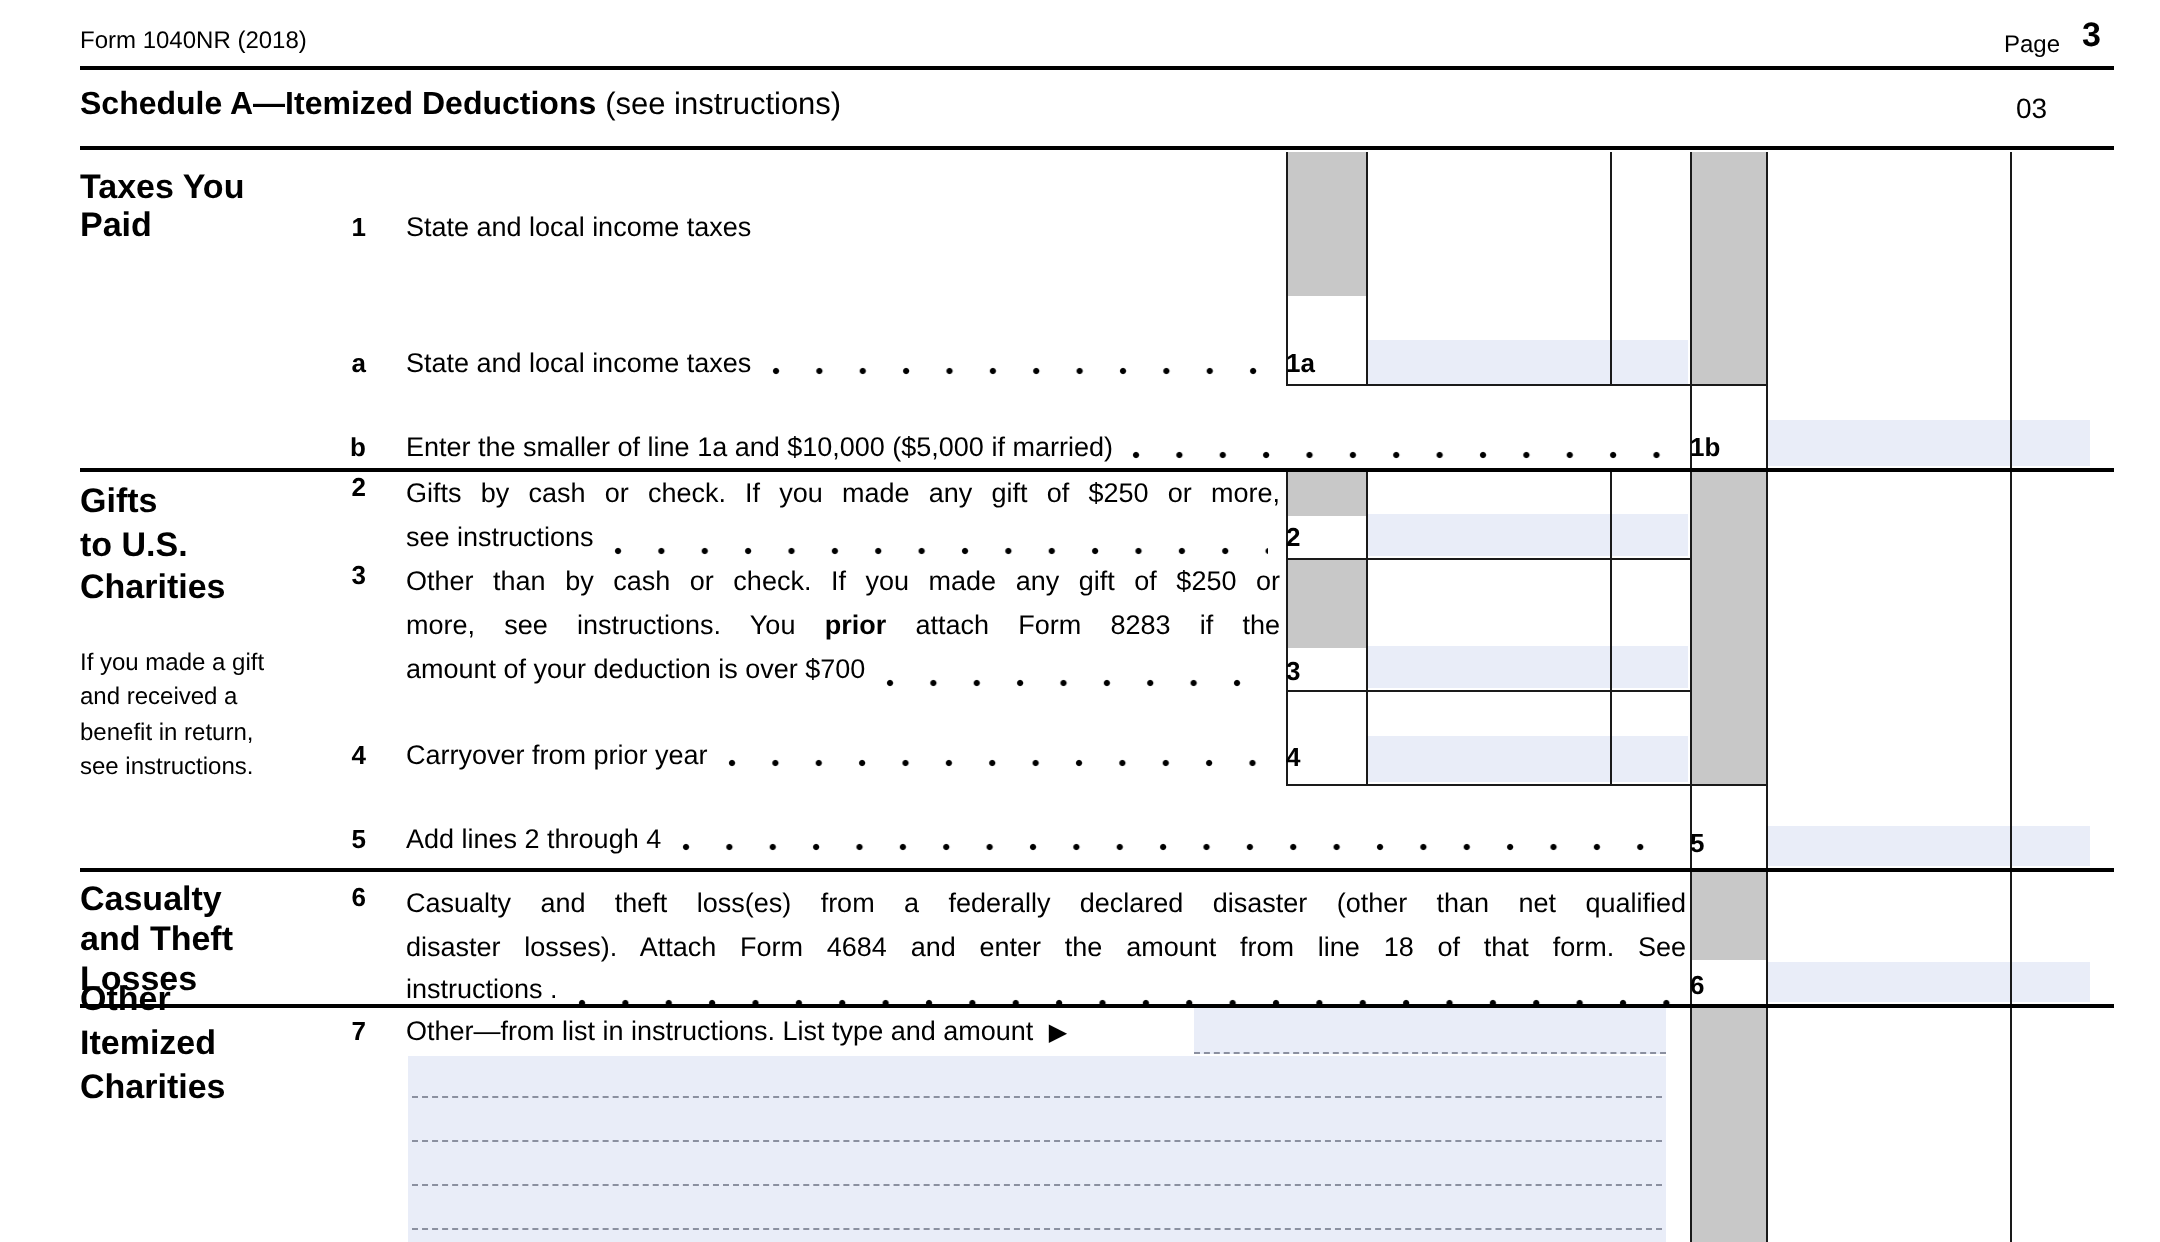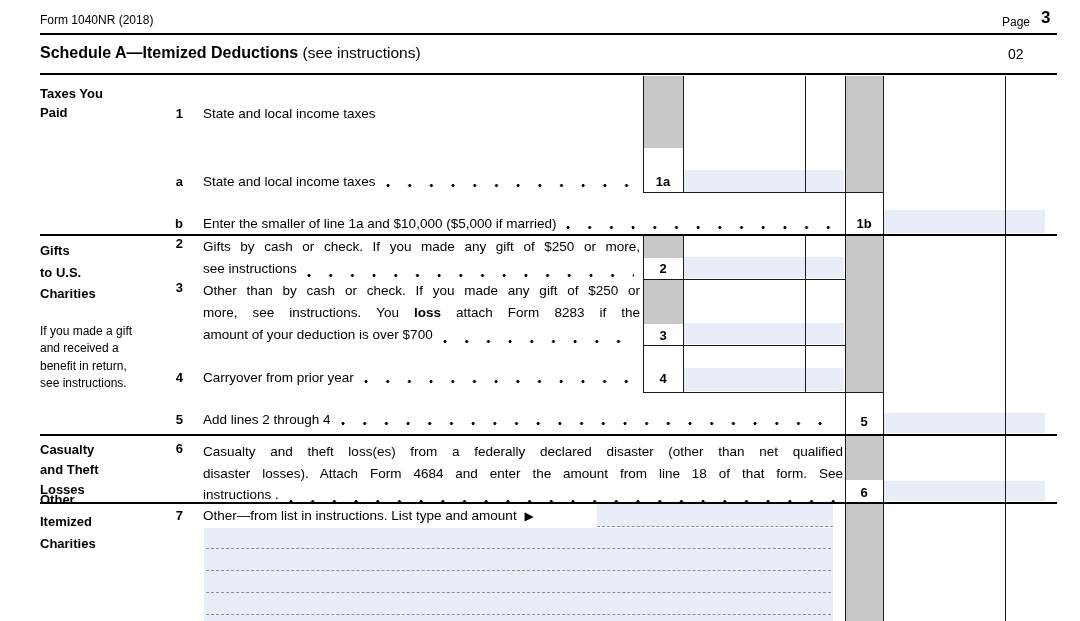--- a/index.html
+++ b/index.html
@@ -8,23 +8,23 @@
   .abs{position:absolute;}
   .gray{position:absolute;background:#c8c8c8;}
   .field{position:absolute;background:#e9edf8;}
   .hline{position:absolute;background:#1a1a1a;height:1.3px;}
   .vline{position:absolute;background:#1a1a1a;width:1.3px;}
   .rule{position:absolute;background:#000;}
   .small{font-size:12px;line-height:15px;}
   .body{font-size:13.5px;line-height:16px;}
   .bodyp{font-size:13.5px;line-height:22px;}
   .bold{font-weight:bold;}
-  .sechead{font-size:13px;font-weight:bold;line-height:20px;}
+  .sechead{font-size:17px;font-weight:bold;line-height:20px;}
   .num{position:absolute;width:22px;text-align:right;font-weight:bold;font-size:13px;}
-  .boxlabel{position:absolute;text-align:center;font-weight:bold;font-size:13px;}
+  .boxlabel{position:absolute;text-align:left;font-weight:bold;font-size:13px;}
   .just{text-align:justify;text-align-last:justify;}
   .lrow{display:flex;align-items:flex-end;}
   .lrow > .txt{white-space:nowrap;}
   .leader{flex:1 1 auto;height:5px;margin:0 6px 2px 10px;
      background-image:radial-gradient(circle at 2px 2.5px,#000 1.25px,transparent 1.8px);
      background-size:21.7px 5px;background-repeat:repeat-x;}
   .dashrow{position:absolute;border-bottom:1.5px dashed #8b90a0;}
   .note{font-size:12px;line-height:17.3px;}
   .arrow{display:inline-block;margin-left:4px;font-size:12px;}
 </style>
@@ -35,21 +35,21 @@
 
   <div class="abs small" style="left:40px;top:13px;">Form 1040NR (2018)</div>
   <div class="abs small" style="left:1002px;top:15px;">Page</div>
   <div class="abs bold" style="left:1041px;top:8px;font-size:17px;">3</div>
   <div class="rule" style="left:40px;top:33px;width:1017px;height:2px;"></div>
 
   <div class="abs" style="left:40px;top:44px;font-size:16px;">
     <span class="bold">Schedule A—Itemized Deductions</span>
     <span style="font-size:15.5px;">(see instructions)</span>
   </div>
-  <div class="abs" style="left:1008px;top:46px;font-size:14px;">02</div>
+  <div class="abs" style="left:1008px;top:46px;font-size:14px;">03</div>
   <div class="rule" style="left:40px;top:72.5px;width:1017px;height:2.5px;"></div>
 
   <div class="gray" style="left:643px;top:76px;width:40px;height:72px;"></div>
   <div class="gray" style="left:643px;top:235px;width:40px;height:23px;"></div>
   <div class="gray" style="left:643px;top:280px;width:40px;height:44px;"></div>
   <div class="gray" style="left:845px;top:76px;width:38px;height:116px;"></div>
   <div class="gray" style="left:845px;top:235px;width:38px;height:157px;"></div>
   <div class="gray" style="left:845px;top:436px;width:38px;height:44px;"></div>
   <div class="gray" style="left:845px;top:502px;width:38px;height:119px;"></div>
 
@@ -133,21 +133,21 @@
   <div class="abs bodyp" style="left:203px;top:236px;width:437px;">
     <div class="just">Gifts by cash or check. If you made any gift of $250 or more,</div>
     <div class="lrow">
       <span class="txt">see instructions</span>
       <span class="leader"></span>
     </div>
   </div>
 
   <div class="abs bodyp" style="left:203px;top:280px;width:437px;">
     <div class="just">Other than by cash or check. If you made any gift of $250 or</div>
-    <div class="just"><span>more, see instructions. You </span><span class="bold">loss</span><span> attach Form 8283 if the</span></div>
+    <div class="just"><span>more, see instructions. You </span><span class="bold">prior</span><span> attach Form 8283 if the</span></div>
     <div class="lrow">
       <span class="txt">amount of your deduction is over $700</span>
       <span class="leader"></span>
     </div>
   </div>
 
   <div class="abs body lrow" style="left:203px;top:370px;width:437px;">
     <span class="txt">Carryover from prior year</span>
     <span class="leader"></span>
   </div>

